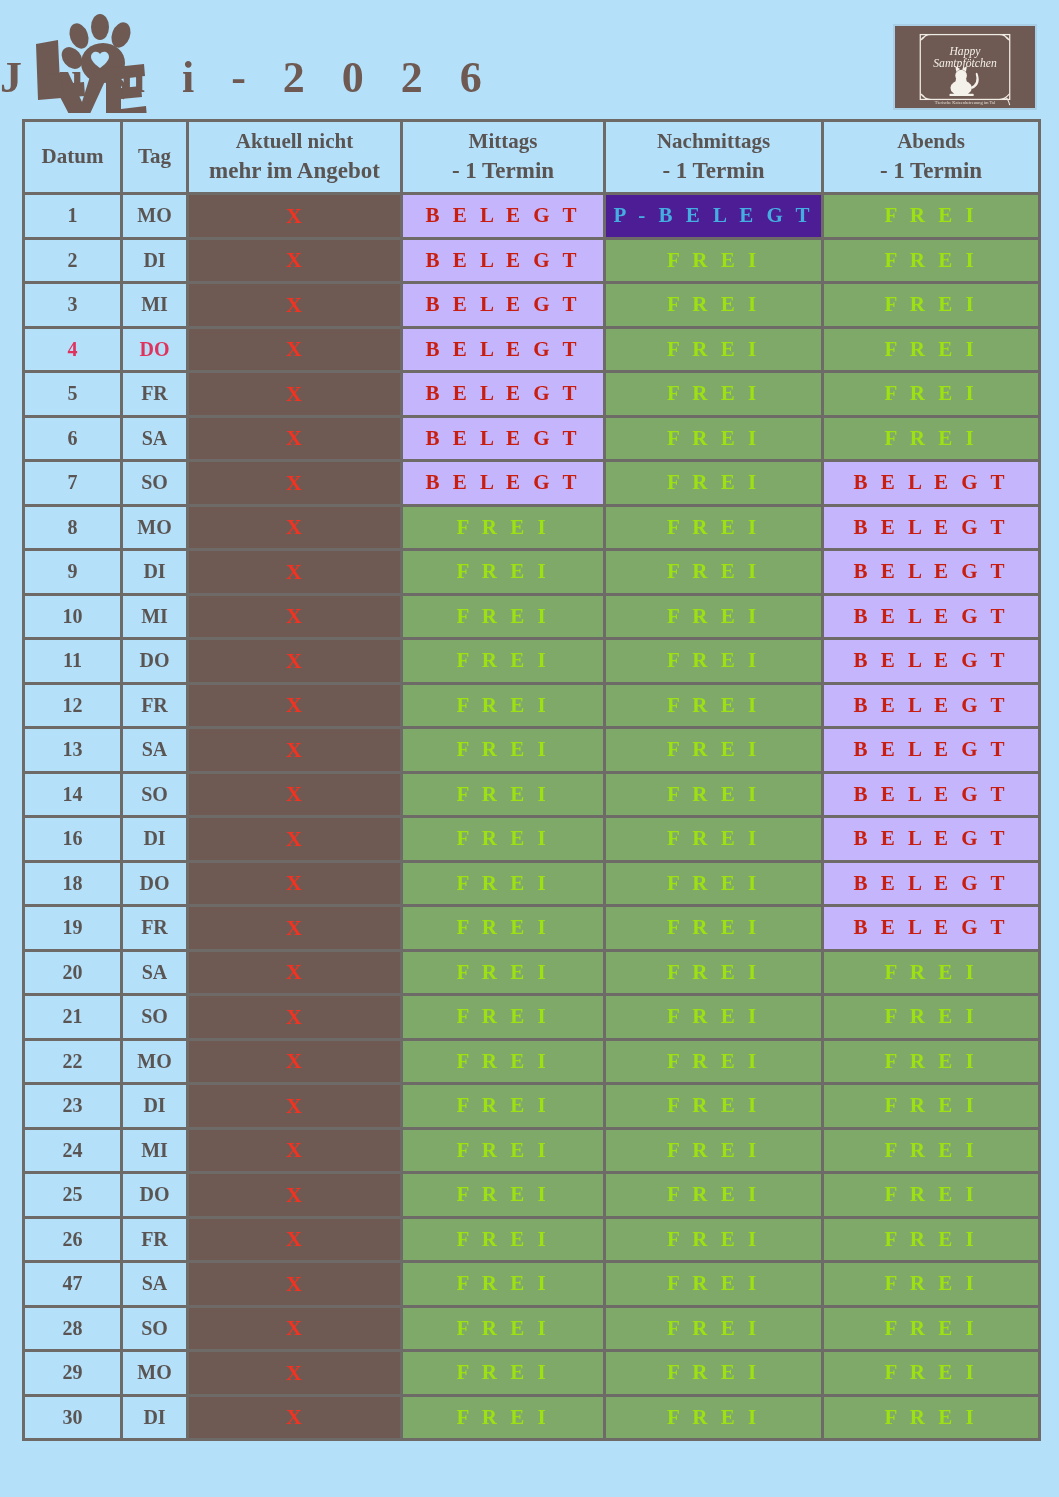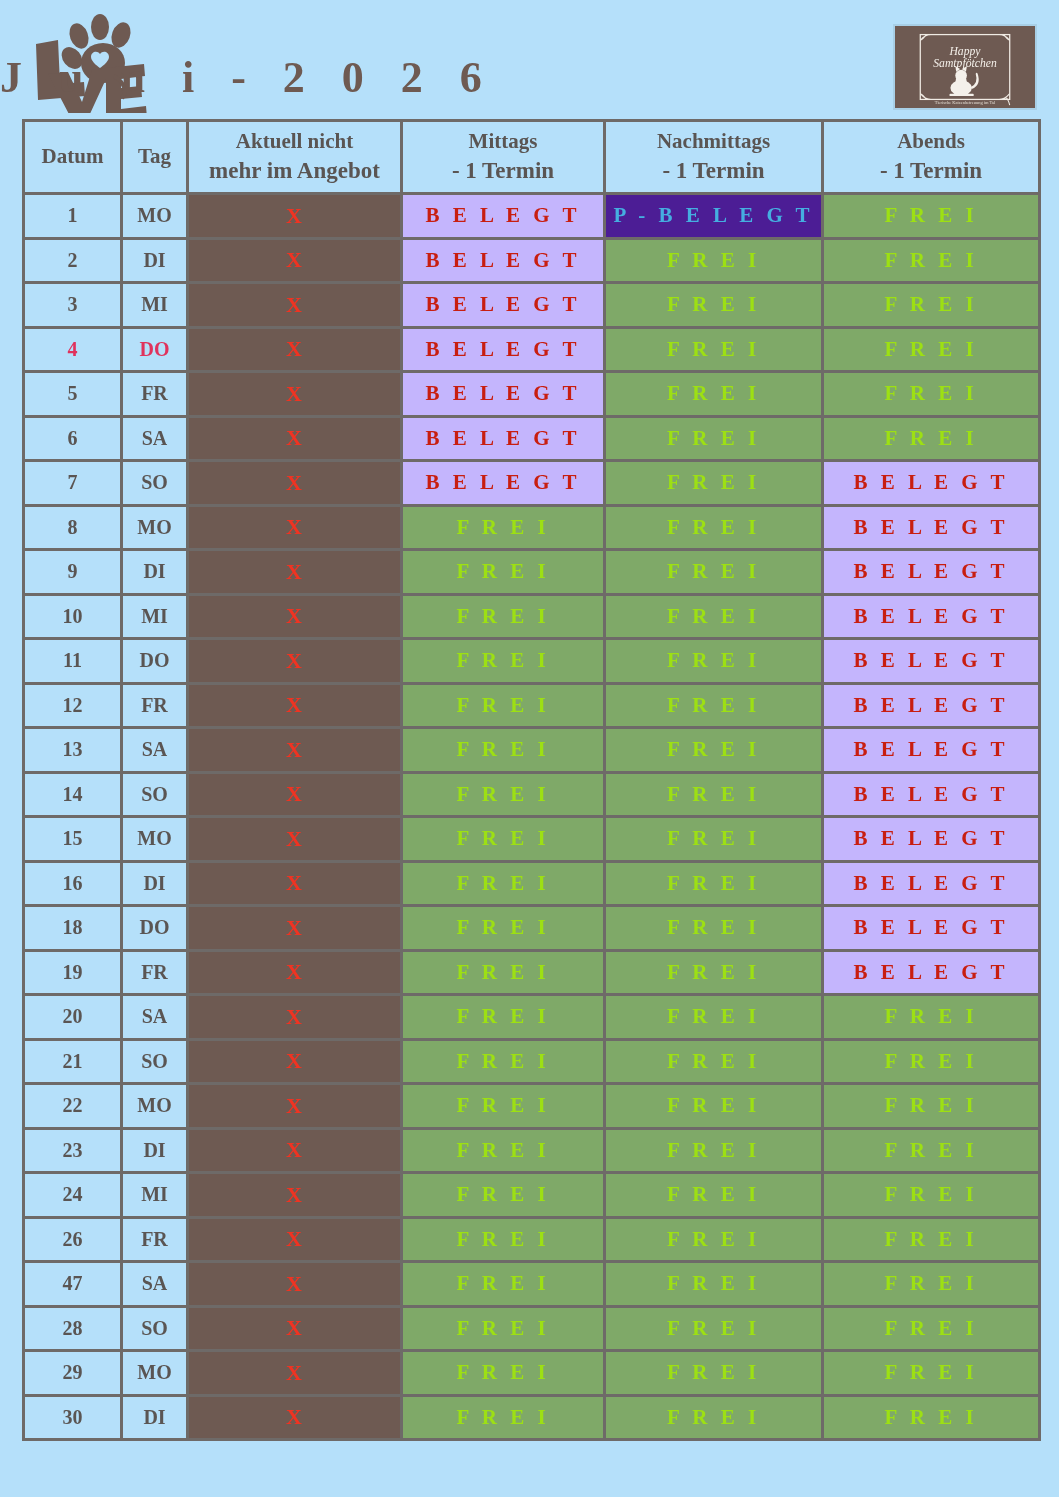--- a/index.html
+++ b/index.html
@@ -348,28 +348,20 @@
           </tr>
           <tr>
             <td class="datum">14</td>
             <td class="tag">SO</td>
             <td class="angebot"><span class="xmark">X</span></td>
             <td class="slot free">F R E I</td>
             <td class="slot free">F R E I</td>
             <td class="slot booked">B E L E G T</td>
           </tr>
           <tr>
-            <td class="datum">15</td>
-            <td class="tag">MO</td>
-            <td class="angebot"><span class="xmark">X</span></td>
-            <td class="slot free">F R E I</td>
-            <td class="slot free">F R E I</td>
-            <td class="slot booked">B E L E G T</td>
-          </tr>
-          <tr>
             <td class="datum">16</td>
             <td class="tag">DI</td>
             <td class="angebot"><span class="xmark">X</span></td>
             <td class="slot free">F R E I</td>
             <td class="slot free">F R E I</td>
             <td class="slot booked">B E L E G T</td>
           </tr>
           <tr>
             <td class="datum">18</td>
             <td class="tag">DO</td>
@@ -414,20 +406,28 @@
             <td class="datum">23</td>
             <td class="tag">DI</td>
             <td class="angebot"><span class="xmark">X</span></td>
             <td class="slot free">F R E I</td>
             <td class="slot free">F R E I</td>
             <td class="slot free">F R E I</td>
           </tr>
           <tr>
             <td class="datum">24</td>
             <td class="tag">MI</td>
+            <td class="angebot"><span class="xmark">X</span></td>
+            <td class="slot free">F R E I</td>
+            <td class="slot free">F R E I</td>
+            <td class="slot free">F R E I</td>
+          </tr>
+          <tr>
+            <td class="datum">25</td>
+            <td class="tag">DO</td>
             <td class="angebot"><span class="xmark">X</span></td>
             <td class="slot free">F R E I</td>
             <td class="slot free">F R E I</td>
             <td class="slot free">F R E I</td>
           </tr>
           <tr>
             <td class="datum">26</td>
             <td class="tag">FR</td>
             <td class="angebot"><span class="xmark">X</span></td>
             <td class="slot free">F R E I</td>

